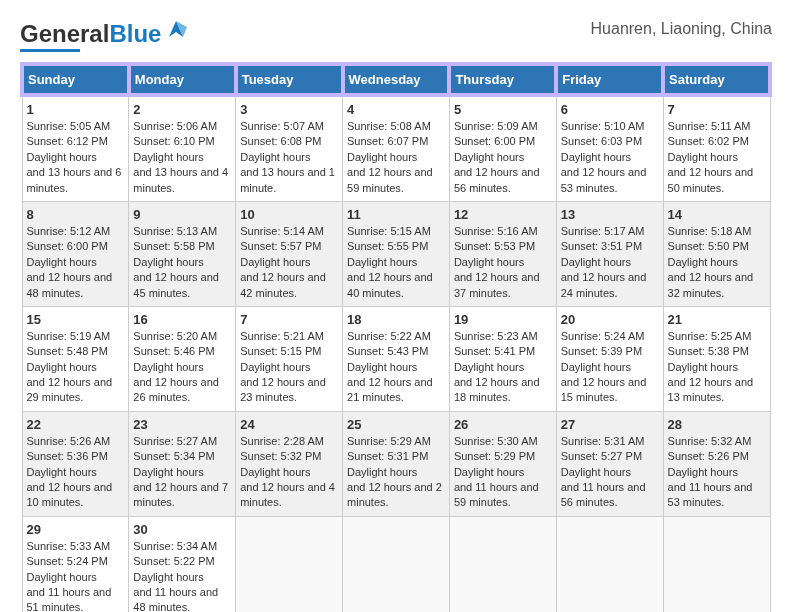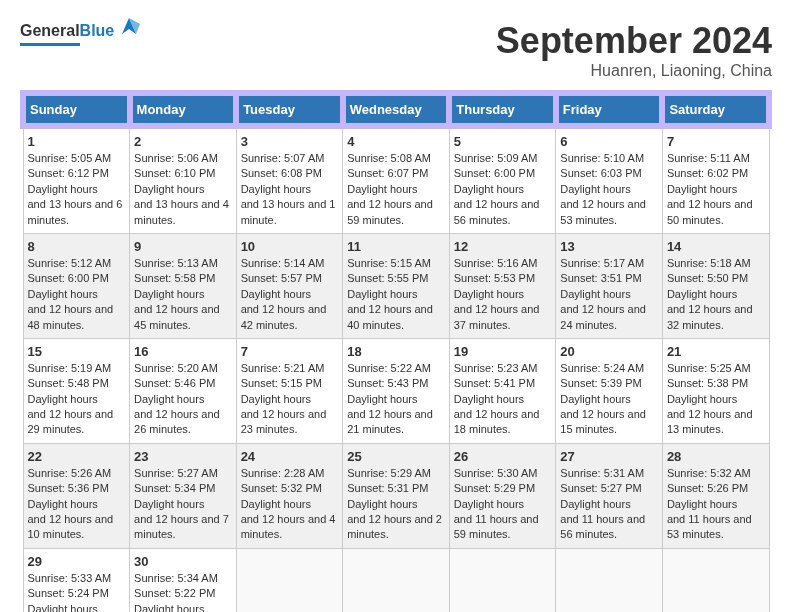--- a/index.html
+++ b/index.html
@@ -38,21 +38,21 @@
       border-collapse: collapse;
       font-size: 11px;
     }
     thead tr th {
       background: #2e75b6;
       color: #fff;
       padding: 6px 4px;
       text-align: left;
       font-size: 13px;
       font-weight: bold;
-      border: 6px solid #c4b5fd;
+      border: 4px solid #c4b5fd;
     }
     tbody tr td {
       vertical-align: top;
       padding: 5px 4px;
       border: 1px solid #ccc;
       width: calc(100% / 7);
       min-height: 70px;
     }
     tbody tr:nth-child(even) td {
       background: #f0f0f0;
@@ -80,34 +80,33 @@
       align-items: center;
       gap: 4px;
     }
   </style>
 </head>
 <body>
 
 <div class="header-area">
   <div class="logo">
     <div class="logo-wrapper">
-      <div style="font-size:16px; font-weight:bold; color:#333;">
+      <div style="font-size:24px; font-weight:bold; color:#333;">
         <span style="color:#333;">General</span><span style="color:#1a7abf;">Blue</span>
       </div>
       <div style="position:relative; top:-4px;">
         <svg width="22" height="18" viewBox="0 0 22 18">
           <polygon points="4,18 11,2 18,18 11,13" fill="#1a7abf"></polygon>
           <polygon points="11,2 22,8 18,18" fill="#3399dd" opacity="0.7"></polygon>
         </svg>
       </div>
     </div>
     <div style="width:60px; height:3px; background:#1a7abf; margin-top:1px;"></div>
   </div>
   <div class="title-area">
-    <div class="month-title">September 2024</div>
     <div class="location-title">Huanren, Liaoning, China</div>
   </div>
 </div>
 
 <table>
   <thead>
     <tr>
       <th>Sunday</th>
       <th>Monday</th>
       <th>Tuesday</th>

